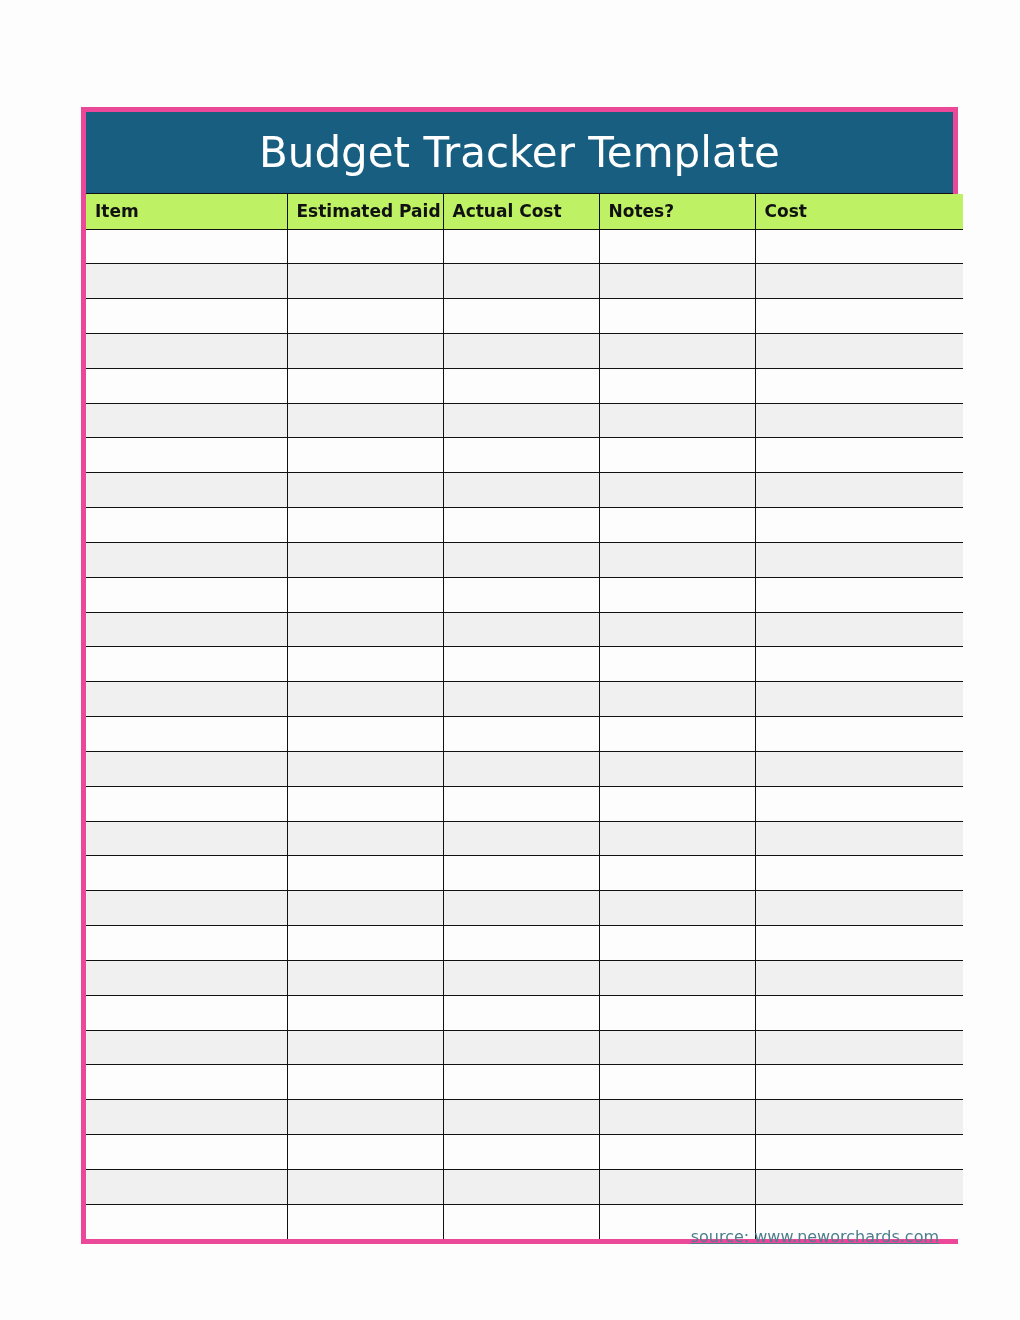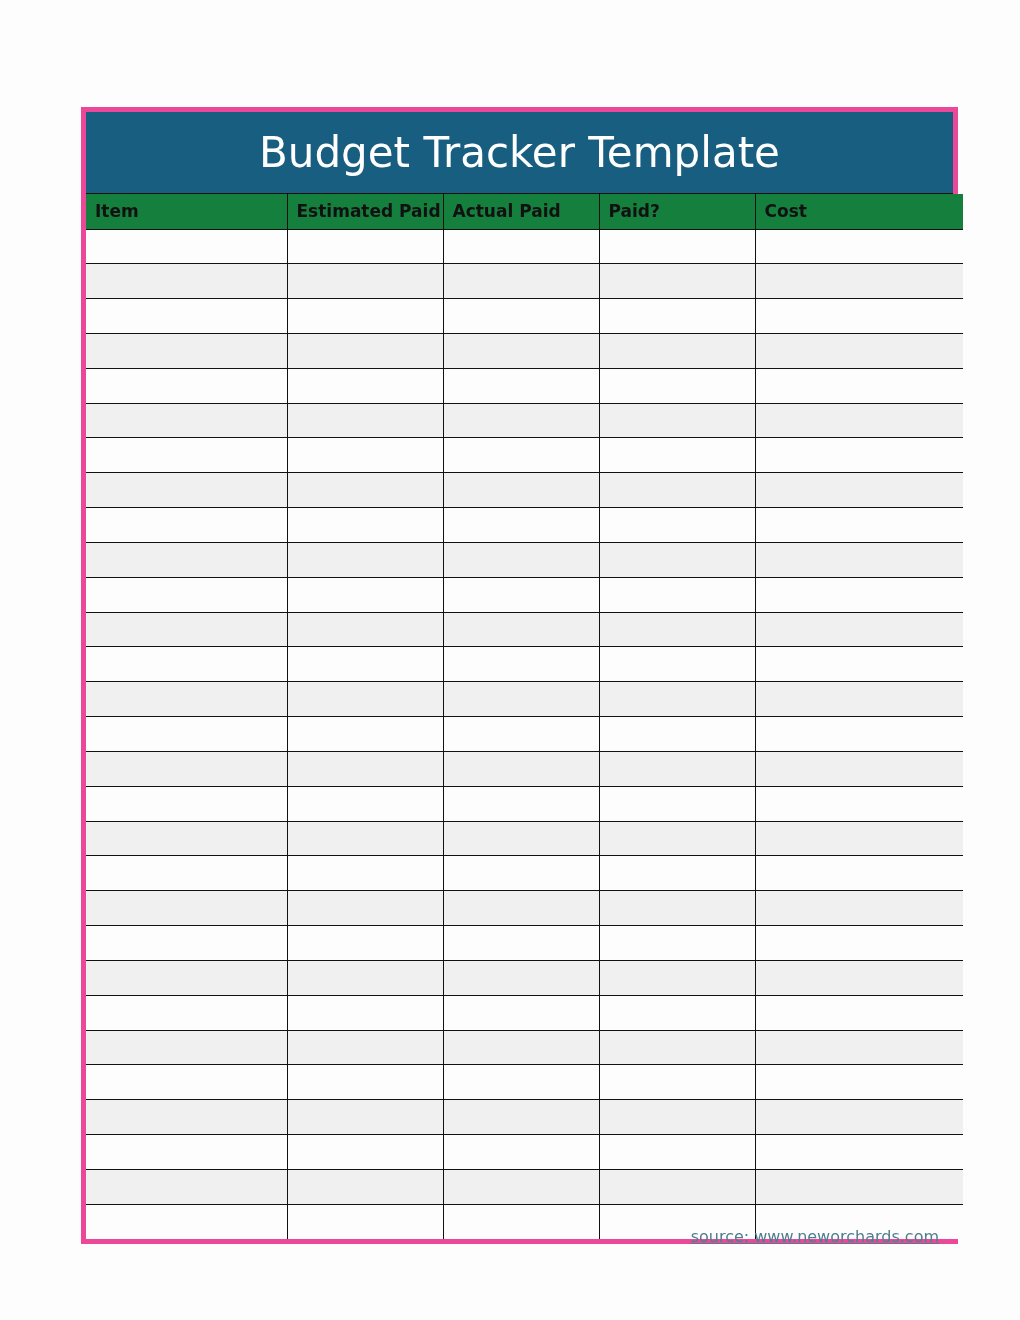--- a/index.html
+++ b/index.html
@@ -5,21 +5,21 @@
   html, body { margin:0; padding:0; }
   body { width:1020px; height:1320px; background:#fdfdfd; position:relative; font-family:"DejaVu Sans", sans-serif; }
   .sheet { position:absolute; left:81px; top:91px; width:877px; border:5px solid #ec4899; box-sizing:border-box;margin-top:16px; }
   .banner { height:82px; background:#175e80; color:#fff; display:flex; align-items:center; justify-content:center; font-size:42px; border-bottom:1px solid #111; box-sizing:border-box; }
   table { border-collapse:collapse; width:100%; table-layout:fixed; }
   td, th { border:1px solid #111; padding:0 0 0 9px; text-align:left; box-sizing:border-box; }
   tr > *:first-child { border-left:none; }
   tr > *:last-child { border-right:none; }
   thead tr th { border-top:none; }
   tbody tr:last-child td { border-bottom:none; }
-  th { height:35px; background:#15803d; font-weight:bold; font-size:17px; color:#111; }
+  th { height:35px; background:#bef264; font-weight:bold; font-size:17px; color:#111; }
   td { height:34.83px; }
   tbody tr:nth-child(even) td { background:#f0f0f0; }
   tbody tr:nth-child(odd) td { background:#fdfdfd; }
   .source { position:absolute; right:81px; top:1227px; font-size:16px; color:#4d7d8e; text-decoration:underline; }
 </style>
 </head>
 <body>
 
 <div class="sheet">
   <div class="banner">Budget Tracker Template</div>
@@ -28,22 +28,22 @@
       <col style="width:201px">
         <col style="width:156px">
         <col style="width:156px">
         <col style="width:156px">
         <col style="width:208px">
     </colgroup>
     <thead>
       <tr>
         <th>Item</th>
         <th>Estimated Paid</th>
-        <th>Actual Paid</th>
-        <th>Paid?</th>
+        <th>Actual Cost</th>
+        <th>Notes?</th>
         <th>Cost</th>
       </tr>
     </thead>
     <tbody id="tbody">
         <tr>
           <td></td>
           <td></td>
           <td></td>
           <td></td>
           <td></td>

